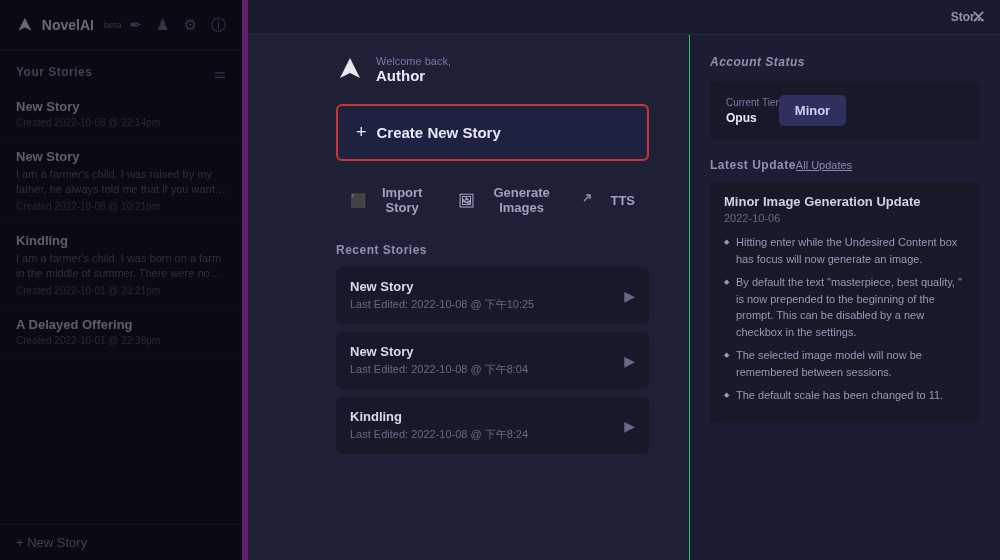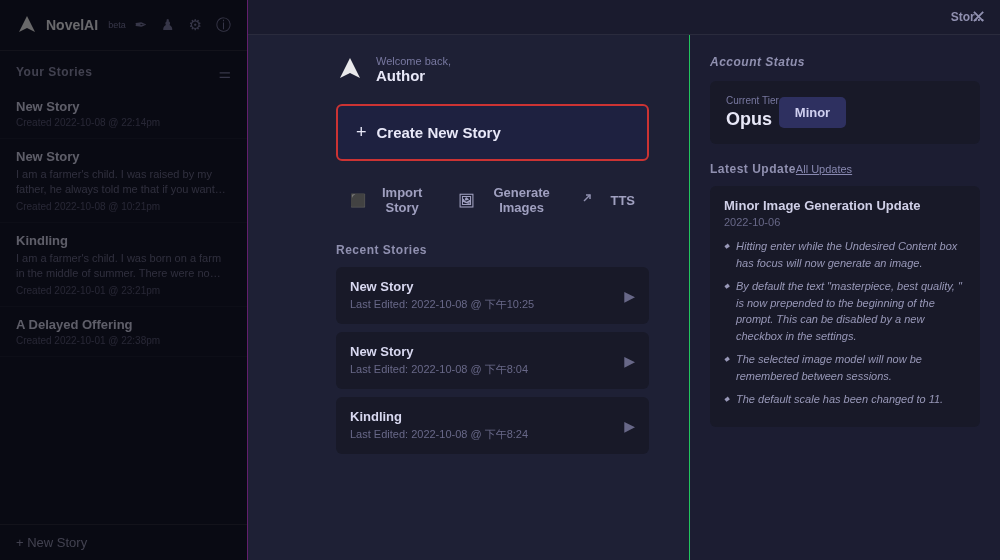--- a/index.html
+++ b/index.html
@@ -13,21 +13,21 @@
       position: relative;
     }
 
     
     .sidebar {
       position: absolute;
       left: 0; top: 0;
       width: 248px;
       height: 560px;
       background: #16172a;
-      border-right: 1px solid #d946ef;
+      border-right: 6px solid #d946ef;
       display: flex;
       flex-direction: column;
     }
     .sidebar-header {
       display: flex;
       align-items: center;
       gap: 8px;
       padding: 14px 16px;
       border-bottom: 1px solid #2a2b3d;
     }
@@ -298,21 +298,21 @@
       align-items: center;
       margin-bottom: 18px;
     }
     .tier-info {}
     .tier-label {
       font-size: 10px;
       color: #7878a0;
       margin-bottom: 3px;
     }
     .tier-name {
-      font-size: 18px;
+      font-size: 12px;
       font-weight: 700;
       color: #e8e8f8;
     }
     .manage-btn {
       background: #2e3060;
       border: none;
       border-radius: 5px;
       padding: 8px 16px;
       color: #d0d0f0;
       font-size: 13px;
@@ -350,21 +350,20 @@
       margin-bottom: 3px;
     }
     .update-date {
       font-size: 11px;
       color: #686888;
       margin-bottom: 10px;
     }
     .update-notes {
       list-style: none;
       padding: 0;
-      font-style: italic;
     }
     .update-notes li {
       font-size: 11px;
       color: #9898b8;
       line-height: 1.5;
       margin-bottom: 7px;
       padding-left: 12px;
       position: relative;
     }
     .update-notes li::before {

